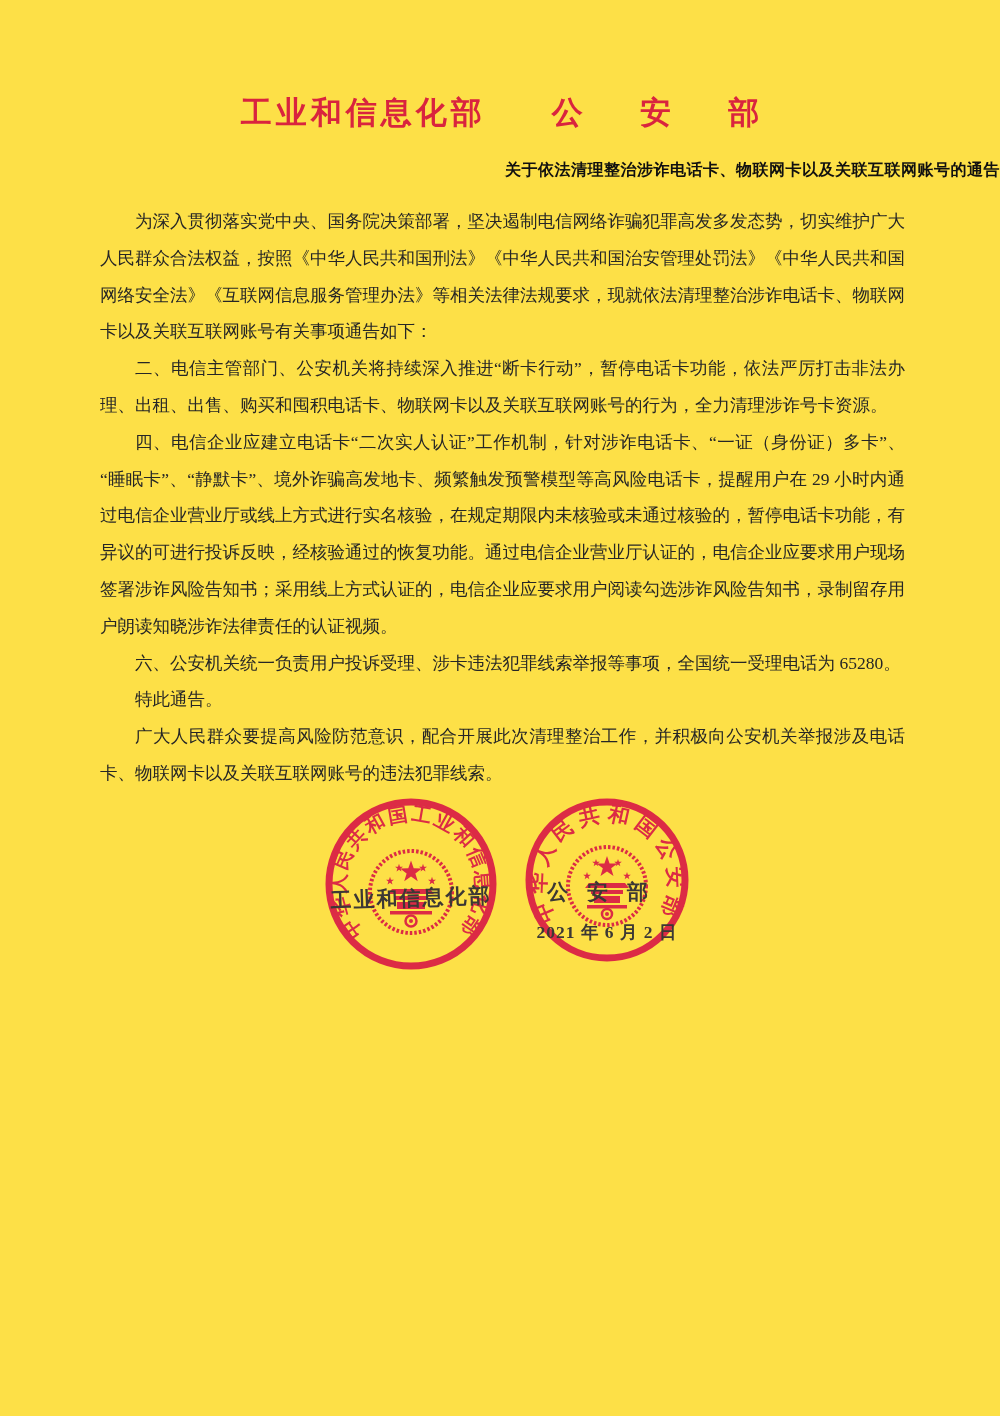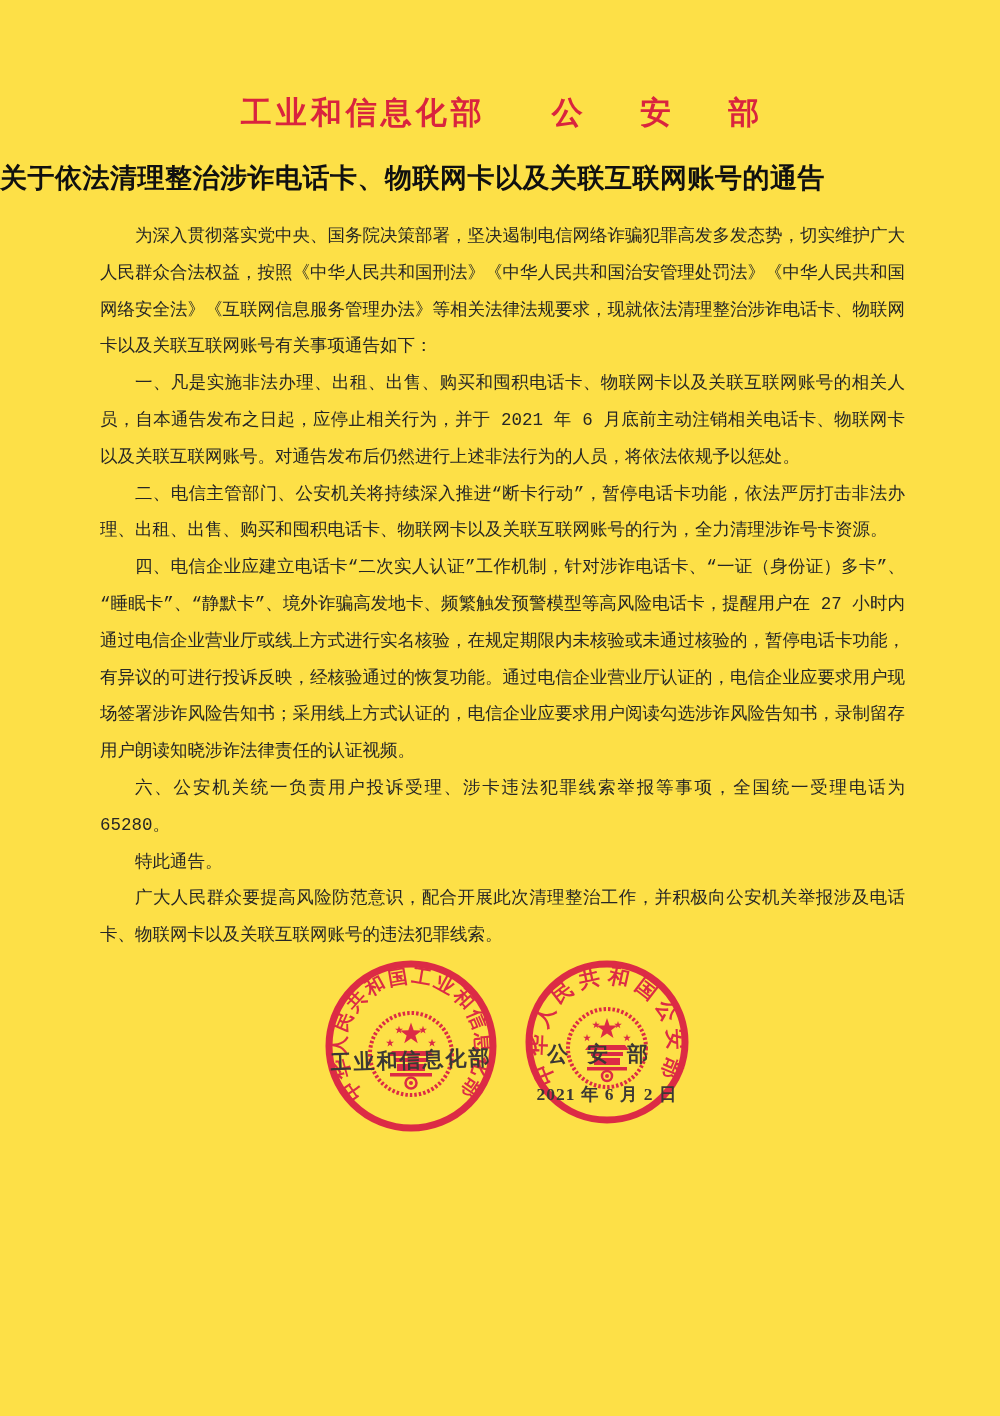--- a/index.html
+++ b/index.html
@@ -25,37 +25,36 @@
     gap: 66px;
     padding-top: 92px;
     font-weight: bold;
     font-size: 31px;
     color: #d9243e;
   }
   .gov-header .ministry-left { letter-spacing: 4px; }
   .gov-header .ministry-right { letter-spacing: 1.85em; margin-right: -1.85em; }
   .doc-title {
     margin-top: 26px;
-    text-align: left;
-    font-size: 27px;
+    text-align: right;
+    font-size: 16px;
     font-weight: bold;
     color: #101010;
     letter-spacing: 0.5px;
   }
   
   .doc-body {
     margin: 22px 95px 0 100px;
     font-size: 17.5px;
     line-height: 36.8px;
   }
   .doc-body p {
     margin: 0;
     text-indent: 2em;
     text-align: justify;
-    font-family: Liberation Mono, monospace;
   }
   
   .seal-row {
     position: relative;
     margin-top: 6px;
     height: 190px;
     display: flex;
     justify-content: center;
     align-items: flex-start;
     gap: 28px;
@@ -101,23 +100,22 @@
 
   <div class="gov-header">
     <span class="ministry-left">工业和信息化部</span>
     <span class="ministry-right">公安部</span>
   </div>
 
   <div class="doc-title">关于依法清理整治涉诈电话卡、物联网卡以及关联互联网账号的通告</div>
 
   <div class="doc-body">
     <p>为深入贯彻落实党中央、国务院决策部署，坚决遏制电信网络诈骗犯罪高发多发态势，切实维护广大人民群众合法权益，按照《中华人民共和国刑法》《中华人民共和国治安管理处罚法》《中华人民共和国网络安全法》《互联网信息服务管理办法》等相关法律法规要求，现就依法清理整治涉诈电话卡、物联网卡以及关联互联网账号有关事项通告如下：</p>
-    <p>一、凡是实施非法办理、出租、出售、购买和囤积电话卡、物联网卡以及关联互联网账号的相关人员，自本通告发布之日起，应停止相关行为，并于 2021 年 6 月底前主动注销相关电话卡、物联网卡以及关联互联网账号。对通告发布后仍然进行上述非法行为的人员，将依法依规予以惩处。</p>
     <p>二、电信主管部门、公安机关将持续深入推进“断卡行动”，暂停电话卡功能，依法严厉打击非法办理、出租、出售、购买和囤积电话卡、物联网卡以及关联互联网账号的行为，全力清理涉诈号卡资源。</p>
-    <p>四、电信企业应建立电话卡“二次实人认证”工作机制，针对涉诈电话卡、“一证（身份证）多卡”、“睡眠卡”、“静默卡”、境外诈骗高发地卡、频繁触发预警模型等高风险电话卡，提醒用户在 27 小时内通过电信企业营业厅或线上方式进行实名核验，在规定期限内未核验或未通过核验的，暂停电话卡功能，有异议的可进行投诉反映，经核验通过的恢复功能。通过电信企业营业厅认证的，电信企业应要求用户现场签署涉诈风险告知书；采用线上方式认证的，电信企业应要求用户阅读勾选涉诈风险告知书，录制留存用户朗读知晓涉诈法律责任的认证视频。</p>
+    <p>四、电信企业应建立电话卡“二次实人认证”工作机制，针对涉诈电话卡、“一证（身份证）多卡”、“睡眠卡”、“静默卡”、境外诈骗高发地卡、频繁触发预警模型等高风险电话卡，提醒用户在 29 小时内通过电信企业营业厅或线上方式进行实名核验，在规定期限内未核验或未通过核验的，暂停电话卡功能，有异议的可进行投诉反映，经核验通过的恢复功能。通过电信企业营业厅认证的，电信企业应要求用户现场签署涉诈风险告知书；采用线上方式认证的，电信企业应要求用户阅读勾选涉诈风险告知书，录制留存用户朗读知晓涉诈法律责任的认证视频。</p>
     <p>六、公安机关统一负责用户投诉受理、涉卡违法犯罪线索举报等事项，全国统一受理电话为 65280。</p>
     <p>特此通告。</p>
     <p>广大人民群众要提高风险防范意识，配合开展此次清理整治工作，并积极向公安机关举报涉及电话卡、物联网卡以及关联互联网账号的违法犯罪线索。</p>
   </div>
 
   <div class="seal-row">
 
     <div class="seal seal-left" style="width:172px;height:172px;">
       <svg width="172" height="172" viewBox="0 0 172 172">
         <circle cx="86" cy="86" r="82" fill="none" stroke="#dc2b45" stroke-width="7"></circle>

